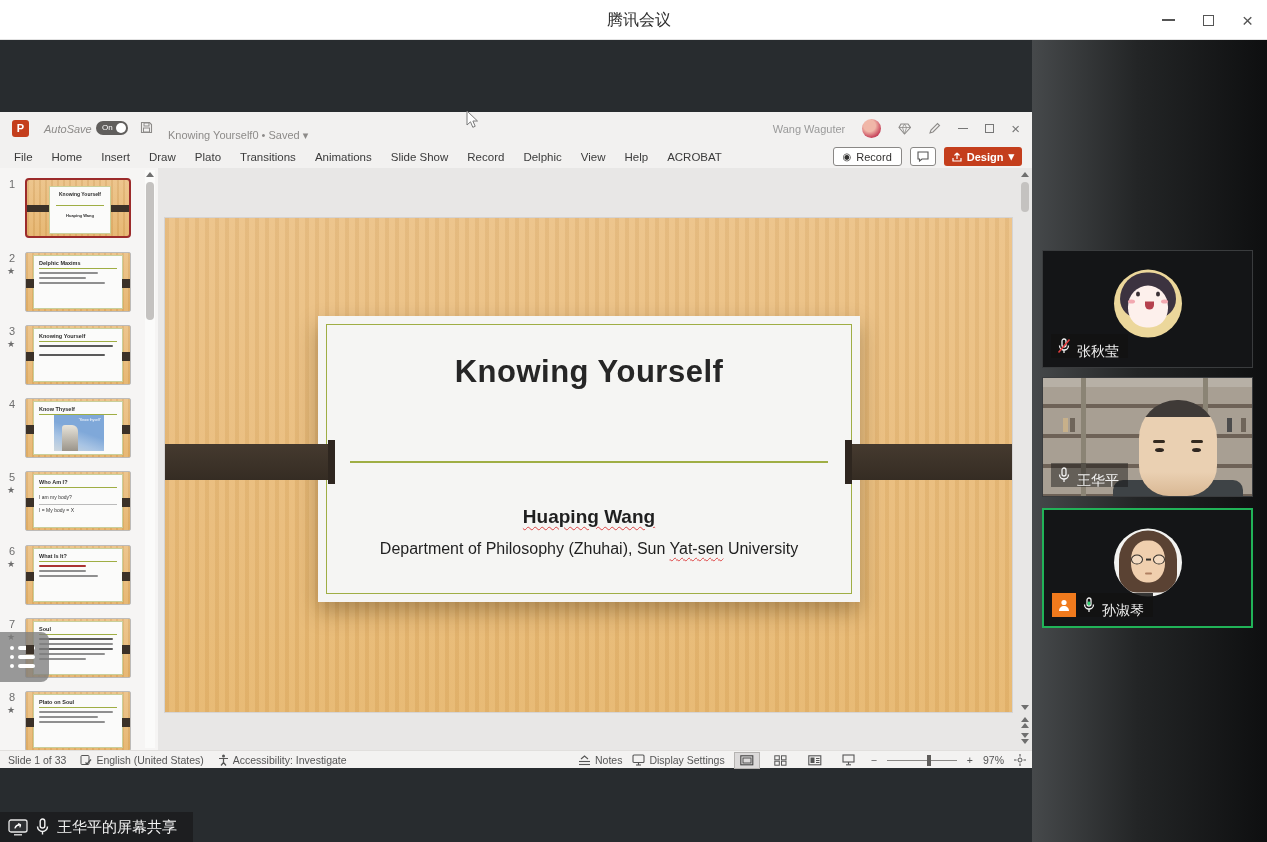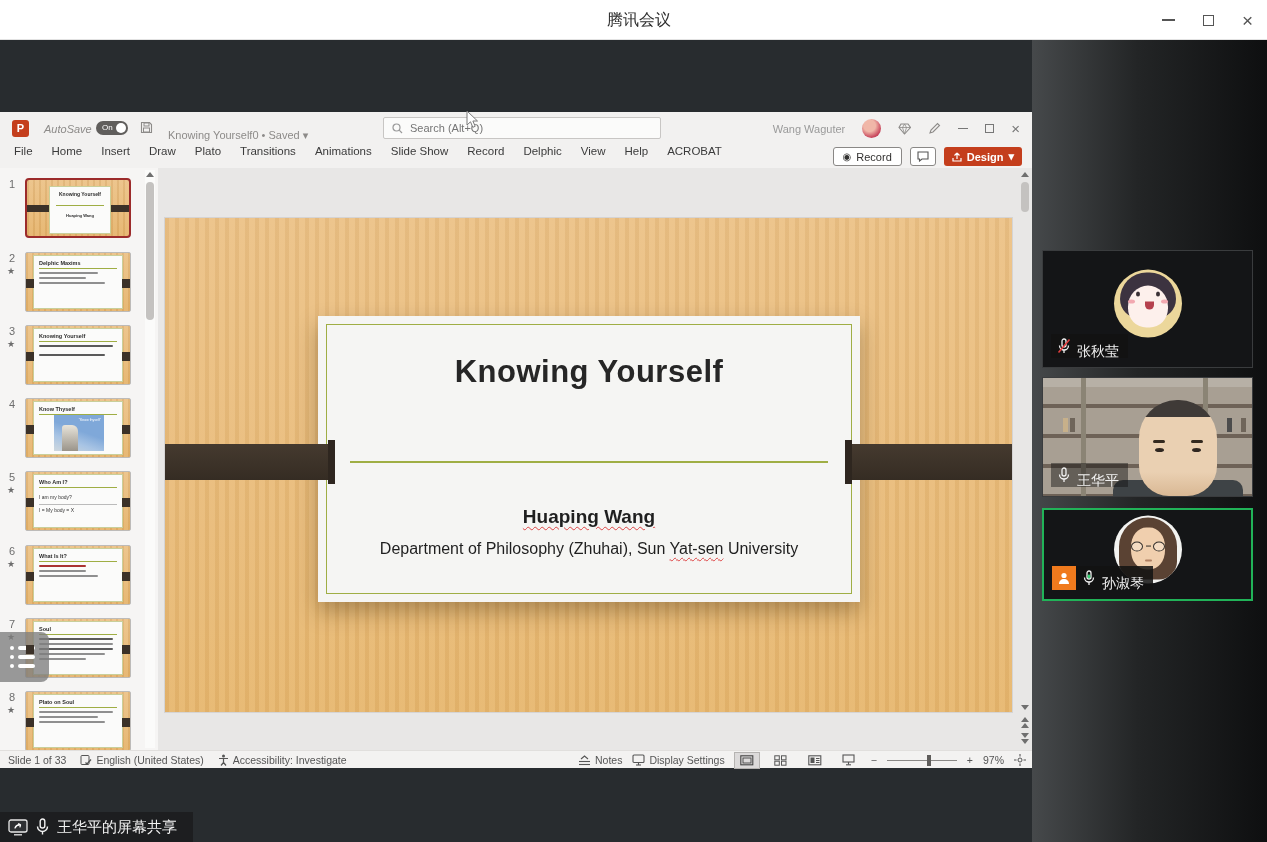--- a/index.html
+++ b/index.html
@@ -32,21 +32,21 @@
   .searchbox { position:absolute; left:383px; top:5px; width:278px; height:22px; background:#fbfbfa; border:1px solid #c8c6c4; border-radius:2px; display:flex; align-items:center; padding:0 8px; gap:7px; }
   .searchbox input { border:none; outline:none; background:transparent; font-size:11px; color:#9a9a9a; width:220px; font-family:"Liberation Sans",sans-serif; }
   .tb-right { position:absolute; right:12px; top:0; height:33px; display:flex; align-items:center; gap:17px; }
   .uname { font-size:11px; color:#9a9a9a; }
   .uavatar { width:19px; height:19px; border-radius:50%; background:radial-gradient(circle at 40% 35%, #f0b7a8 0 35%, #c9485e 70%, #a92e4e); }
   .ppt-min { width:10px; height:1.5px; background:#777; }
   .ppt-max { width:9px; height:9px; border:1.2px solid #777; }
   .ppt-close { font-size:15px; color:#777; line-height:1; }
 
   .ppt-menubar { position:relative; height:23px; background:#f2f1f0; flex:none; }
-  .menus { position:absolute; left:14px; top:0; height:23px; display:flex; gap:19px; }
+  .menus { position:absolute; left:14px; top:0; height:23px; display:flex; align-items:center; gap:19px; }
   .menus span { font-size:11.5px; color:#3b3b3b; white-space:nowrap; }
   .mb-right { position:absolute; right:10px; top:1px; height:21px; display:flex; align-items:center; gap:8px; }
   .rec-btn { display:flex; align-items:center; gap:5px; height:19px; padding:0 9px; background:#fff; border:1px solid #8a8886; border-radius:3px; font-size:11px; color:#323130; }
   .rec-dot { font-size:10px; color:#323130; }
   .cmt-btn { width:26px; height:19px; background:#fff; border:1px solid #8a8886; border-radius:3px; display:flex; align-items:center; justify-content:center; }
   .share-btn { display:flex; align-items:center; gap:5px; height:19px; padding:0 8px; background:#C43E1C; border-radius:3px; font-size:11px; color:#fff; font-weight:bold; }
 
   .ppt-body { position:relative; flex:1; display:flex; overflow:hidden; }
 
   
@@ -190,27 +190,20 @@
           <span class="autosave">AutoSave</span>
           <div class="toggle"><span>On</span><span class="knob"></span></div>
           <span class="save-ic">
             <svg width="13" height="13" viewBox="0 0 13 13">
                 <path d="M1.5 1.5h8l2 2v8h-10z" fill="none" stroke="#8d8b89" stroke-width="1.1"></path>
                 <rect x="3.5" y="7" width="6" height="4" fill="none" stroke="#8d8b89" stroke-width="1"></rect>
                 <rect x="4" y="2" width="5" height="3" fill="none" stroke="#8d8b89" stroke-width="1"></rect>
               </svg>
           </span>
           <span class="fname"><span>Knowing Yourself0 • Saved</span> ▾</span>
-          <div class="searchbox">
-            <svg width="11" height="11" viewBox="0 0 11 11">
-                <circle cx="4.5" cy="4.5" r="3.5" fill="none" stroke="#9a9a9a" stroke-width="1.2"></circle>
-                <line x1="7.2" y1="7.2" x2="10" y2="10" stroke="#9a9a9a" stroke-width="1.2"></line>
-              </svg>
-            <input placeholder="Search (Alt+Q)" style="">
-          </div>
           <div class="tb-right">
             <span class="uname">Wang Waguter</span>
             <span class="uavatar"></span>
             <span>
                 <svg width="13" height="12" viewBox="0 0 13 12">
                   <path d="M3 1h7l2.5 3.5L6.5 11 1 4.5z" fill="none" stroke="#8d8b89" stroke-width="1.1"></path>
                   <path d="M1 4.5h11M6.5 11 4.5 4.5 6.5 1l2 3.5z" fill="none" stroke="#8d8b89" stroke-width="0.8"></path>
                 </svg>
               </span>
             <span>
@@ -618,21 +611,21 @@
             <svg width="14" height="17" viewBox="0 0 14 17">
                 <rect x="5" y="1" width="4" height="8" rx="2" fill="none" stroke="#f1f1f1" stroke-width="1.3"></rect>
                 <path d="M2.5 7.5a4.5 4.5 0 0 0 9 0" fill="none" stroke="#f1f1f1" stroke-width="1.3"></path>
                 <line x1="7" y1="12" x2="7" y2="15" stroke="#f1f1f1" stroke-width="1.3"></line>
               </svg>
             <span class="nm">王华平</span>
           </div>
         </div>
       </div>
 
-      <div class="tile active" style="top:468px; height:93px;">
+      <div class="tile active" style="top:468px; height:120px;">
         <div class="av-circle av-memoji">
           <div class="hair"></div>
             <div class="face"></div>
           <div class="glass" style="left:17px"></div>
             <div class="glass" style="right:17px"></div>
           <div class="bridge"></div>
             <div class="mouth"></div>
         </div>
         <div class="t-label">
           <div class="badge">

